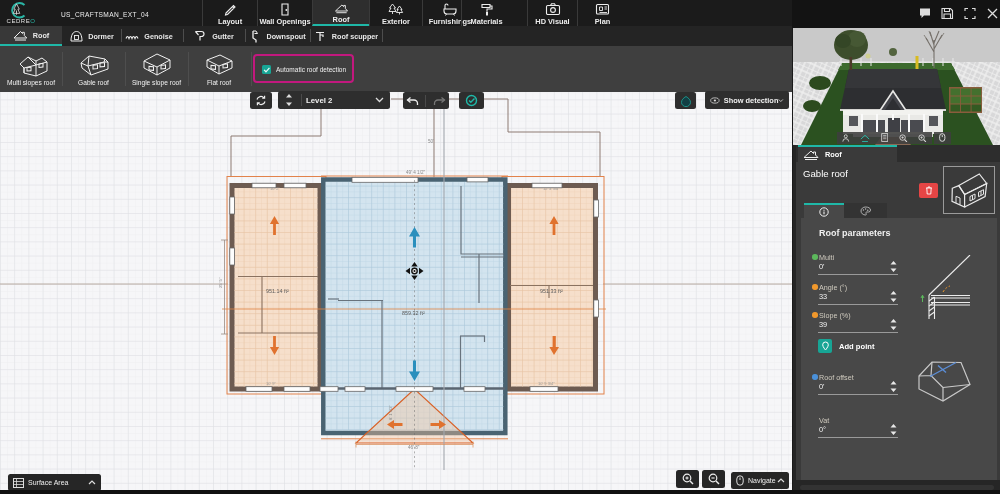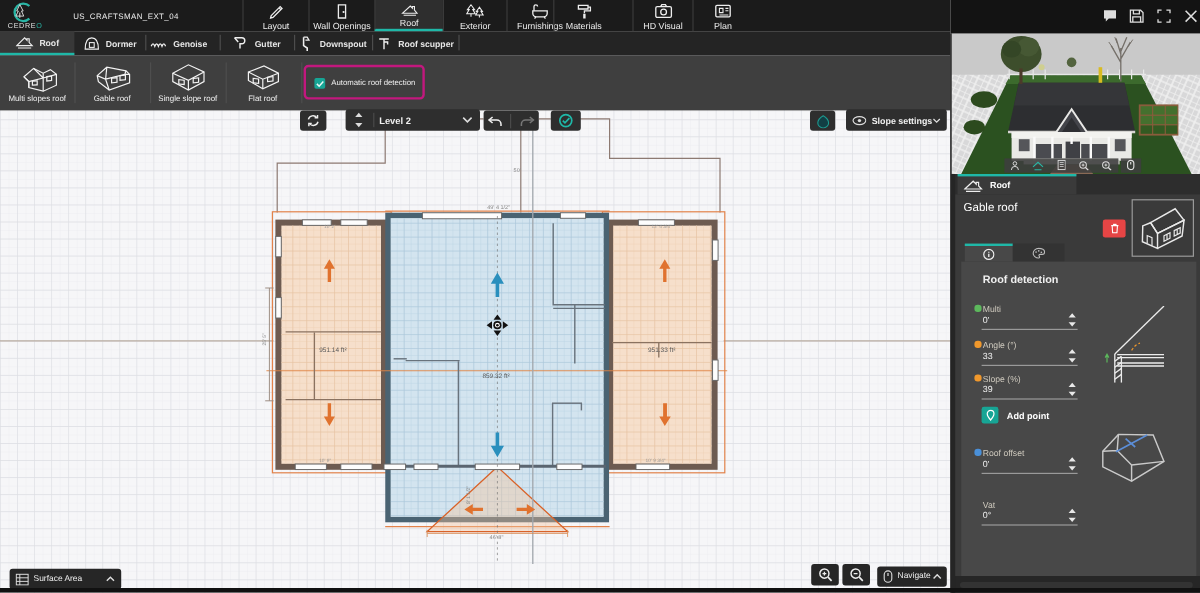--- a/index.html
+++ b/index.html
@@ -175,21 +175,21 @@
   <path d="M12.5 2.8 L9.9 8.2 h1.4 l-2.1 4.2 h6.6 L13.9 8.2 h1.4 Z" fill="none" stroke="#d8d8d8" stroke-width="0.8"></path>
   <path d="M12.5 9.5 v4.2" stroke="#d8d8d8" stroke-width="0.9"></path>
   <text x="2.5" y="22" font-size="6" fill="#e2e2e2" font-family="Liberation Sans, sans-serif" letter-spacing="0.55">CEDRE<tspan fill="#2ab5a5">O</tspan></text>
 </svg>
 <div class="abs" style="left:61px;top:11px;z-index:12;color:#ededed;font-size:6.6px;letter-spacing:0.35px">US_CRAFTSMAN_EXT_04</div>
 
 <style>
 .m1 { position:absolute; top:0; height:26px; display:flex; flex-direction:column;
   align-items:center; justify-content:flex-start; color:#ededed; border-left:1px solid #3a3a3a; }
 .m1 svg { margin-top:2px; }
-.m1 .lbl { font-size:7.4px; font-weight:normal; margin-top:1px; white-space:nowrap; }
+.m1 .lbl { font-size:7.4px; font-weight:bold; margin-top:1px; white-space:nowrap; }
 .m1.sel { background:#2e2e2e; border-bottom:2.4px solid #1fb8a8; }
 </style>
 <div class="abs" style="left:0;top:0;z-index:12">
   <div class="m1" style="left:202px;width:55px">
     <svg width="14" height="14" viewBox="0 0 14 14">
           <path d="M3 11 L10.5 3.5 L12 5 L4.5 12.5 L2.5 13 Z M9.5 4.5 l1.5 1.5" fill="none" stroke="#eee" stroke-width="1.1"></path>
         </svg>
     <div class="lbl">Layout</div>
   </div>
   <div class="m1" style="left:257px;width:55px">
@@ -382,21 +382,21 @@
 .fb { position:absolute; background:#2e2e2e; border-radius:2.5px; color:#f0f0f0;
   display:flex; align-items:center; }
 </style>
 <div class="abs" style="left:0;top:0;z-index:14">
   <div class="fb" style="left:250px;top:92px;width:22px;height:17px;justify-content:center">
     <svg width="12" height="11" viewBox="0 0 12 11">
           <path d="M2 4.5 a4 4 0 0 1 7 -1.5 M10 6.5 a4 4 0 0 1 -7 1.5" fill="none" stroke="#eee" stroke-width="1.2"></path>
           <path d="M9.6 0.8 v2.4 h-2.4 M2.4 10.2 V7.8 h2.4" fill="none" stroke="#eee" stroke-width="1.2"></path>
         </svg>
   </div>
-  <div class="fb" style="left:288px;top:91px;width:112px;height:18px">
+  <div class="fb" style="left:278px;top:91px;width:112px;height:18px">
     <svg width="16" height="14" viewBox="0 0 16 14" style="margin-left:3px">
           <path d="M8 1 l3 3.5 H5 Z" fill="#ddd"></path>
           <path d="M8 13 l3 -3.5 H5 Z" fill="#ddd"></path>
         </svg>
     <div style="width:1px;height:12px;background:#4a4a4a;margin:0 4px"></div>
     <div style="font-size:7.8px;font-weight:bold">Level 2</div>
     <svg width="9" height="6" viewBox="0 0 9 6" style="margin-left:auto;margin-right:6px">
           <path d="M1 1 L4.5 4.5 L8 1" fill="none" stroke="#ddd" stroke-width="1.3"></path>
         </svg>
   </div>
@@ -420,21 +420,21 @@
   <div class="fb" style="left:675px;top:92px;width:21px;height:17px;justify-content:center">
     <svg width="12" height="12" viewBox="0 0 12 12">
           <path d="M6 1.5 C8.8 3.2 10.5 5 10.5 7.4 A4.5 4.2 0 0 1 1.5 7.4 C1.5 5 3.2 3.2 6 1.5 Z" fill="#123f44" stroke="#1c9a90" stroke-width="0.9"></path>
         </svg>
   </div>
   <div class="fb" style="left:705px;top:91px;width:84px;height:18px">
     <svg width="14" height="9" viewBox="0 0 14 9" style="margin-left:5px">
           <ellipse cx="7" cy="4.5" rx="6" ry="3.8" fill="none" stroke="#ddd" stroke-width="1.1"></ellipse>
           <circle cx="7" cy="4.5" r="1.6" fill="#ddd"></circle>
         </svg>
-    <div style="font-size:7.4px;font-weight:bold;margin-left:4px;white-space:nowrap">Slope settings</div>
+    <div style="font-size:7.4px;font-weight:bold;margin-left:4px;white-space:nowrap">Show detection</div>
     <svg width="8" height="5" viewBox="0 0 8 5" style="margin-left:auto;margin-right:5px">
           <path d="M1 1 L4 4 L7 1" fill="none" stroke="#ddd" stroke-width="1.2"></path>
         </svg>
   </div>
 </div>
 
 <div class="abs" style="left:0;top:0;z-index:14">
   <div class="fb" style="left:8px;top:474px;width:93px;height:17px;background:#262626">
     <svg width="11" height="10" viewBox="0 0 11 10" style="margin-left:5px">
           <rect x="0.5" y="0.5" width="10" height="9" fill="none" stroke="#ddd" stroke-width="1"></rect>
@@ -632,21 +632,21 @@
   <div class="abs" style="left:51px;top:175px;width:43px;height:15px;background:#333;display:flex;align-items:center;justify-content:center">
     <svg width="11" height="10" viewBox="0 0 11 10">
           <path d="M5.5 1 a4.5 4 0 1 0 0 8 c1 0 1 -1 0.5 -1.6 c-0.5 -0.7 0 -1.4 1 -1.4 h1.5 a2 2 0 0 0 2 -2 C10.5 2 8.3 1 5.5 1 Z" fill="none" stroke="#bbb" stroke-width="0.9"></path>
           <circle cx="3.4" cy="4" r="0.7" fill="#bbb"></circle>
           <circle cx="5.6" cy="3" r="0.7" fill="#bbb"></circle>
           <circle cx="7.8" cy="4.2" r="0.7" fill="#bbb"></circle>
         </svg>
   </div>
 
   <div class="abs" style="left:8px;top:190px;width:196px;height:262px;background:#484848"></div>
-  <div class="abs" style="left:26px;top:200px;font-size:9px;color:#f0f0f0;font-weight:bold;z-index:2">Roof detection</div>
+  <div class="abs" style="left:26px;top:200px;font-size:9px;color:#f0f0f0;font-weight:bold;z-index:2">Roof parameters</div>
 
   <style>
     .prow { position:absolute; left:8px; width:196px; z-index:2; }
     .pdot { position:absolute; left:11px; top:1px; width:5.5px; height:5.5px; border-radius:50%; }
     .plbl { position:absolute; left:18px; top:0; font-size:7.2px; color:#cfcabe; }
     .pval { position:absolute; left:18px; top:9px; font-size:7.4px; color:#f2f2f2; }
     .pline { position:absolute; left:17px; top:21px; width:80px; height:1px; background:#9a9a9a; }
     .pspin { position:absolute; left:88px; top:7px; }
   </style>
   <div class="prow" style="top:225px">

